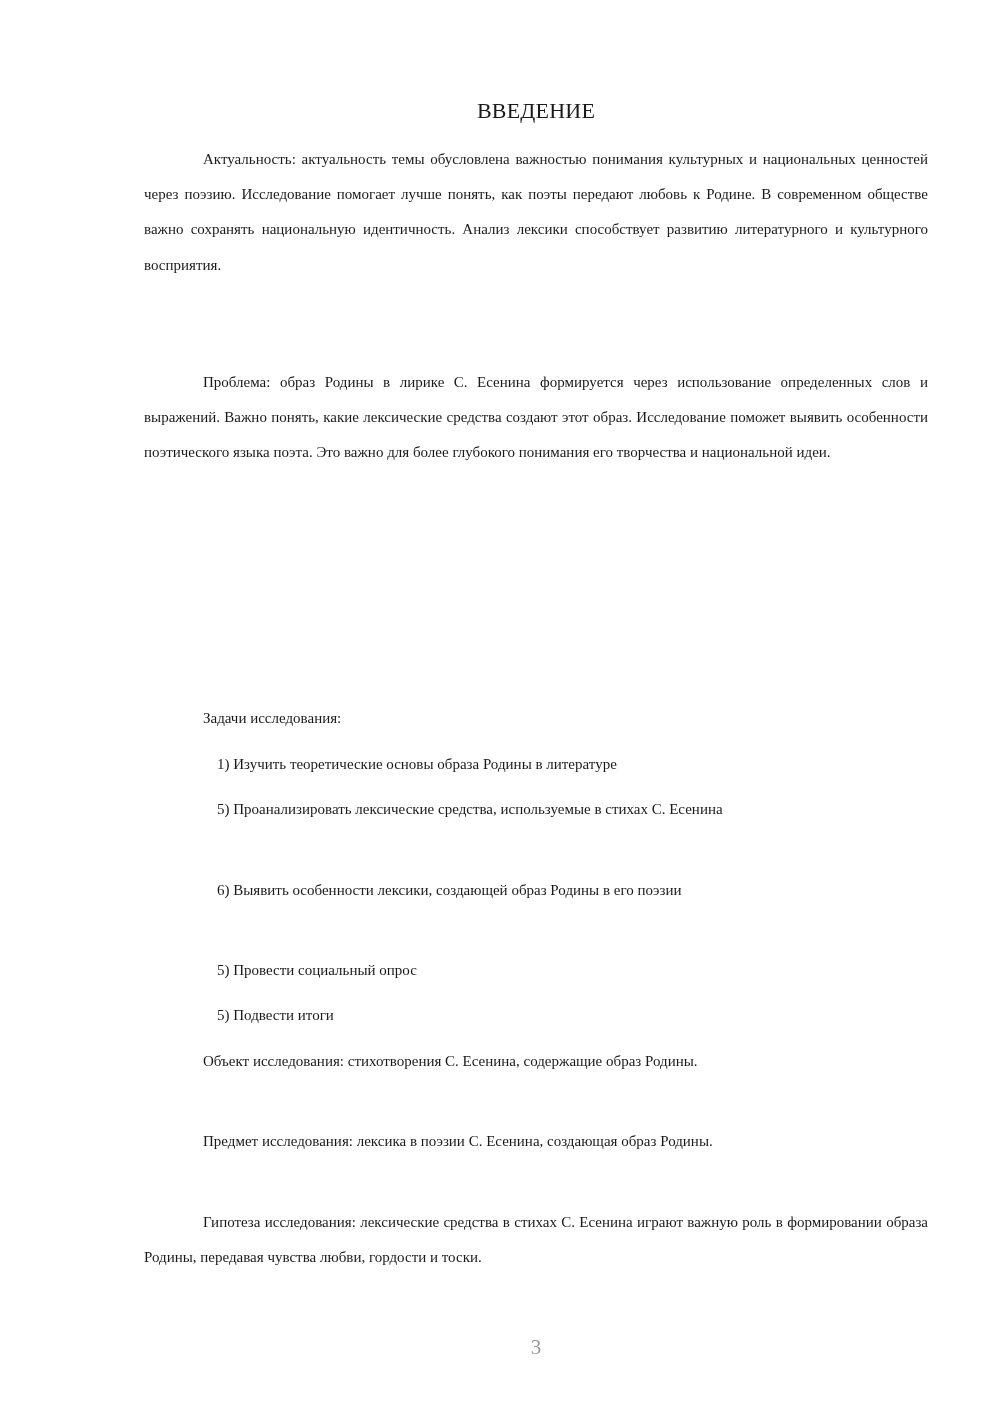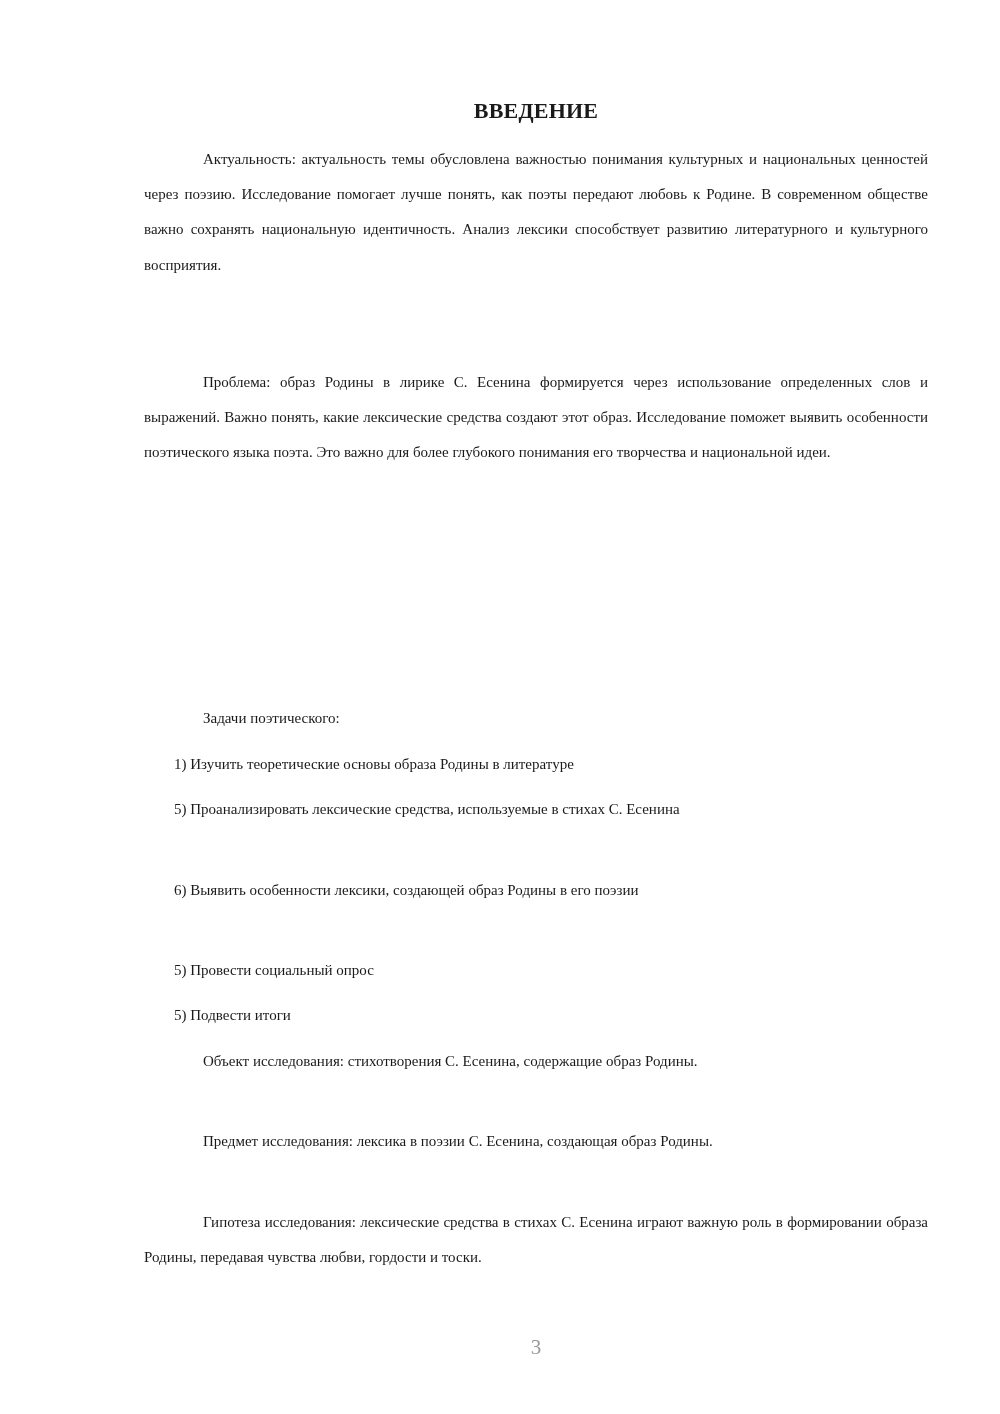--- a/index.html
+++ b/index.html
@@ -21,40 +21,41 @@
       top: 0;
       width: 784px;
       height: 1414px;
     }
     .heading {
       position: absolute;
       top: 96px;
       left: 0;
       width: 784px;
       text-align: center;
-      font-weight: bold;
+      font-weight: normal;
       font-size: 22px;
       line-height: 30px;
       letter-spacing: 0.2px;
     }
     .para {
       position: absolute;
       left: 0;
       width: 784px;
       font-size: 15px;
       line-height: 35.2px;
       text-align: justify;
       text-align-last: left;
       margin: 0;
     }
     .indent {
       text-indent: 59px;
     }
     .list-item {
       text-indent: 30px;
+      margin-left: 43px;
     }
     .page-number {
       position: absolute;
       top: 1335px;
       left: 0;
       width: 784px;
       text-align: center;
       font-size: 21px;
       color: #9a9a9a;
     }
@@ -64,21 +65,21 @@
 
 <div class="page">
 
   <div class="heading">ВВЕДЕНИЕ</div>
 
   <p class="para indent" style="top:142px;">Актуальность: актуальность темы обусловлена важностью понимания культурных и национальных ценностей через поэзию. Исследование помогает лучше понять, как поэты передают любовь к Родине. В современном обществе важно сохранять национальную идентичность. Анализ лексики способствует развитию литературного и культурного восприятия.</p>
 
   <p class="para indent" style="top:365px;">Проблема: образ Родины в лирике С. Есенина формируется через использование определенных слов и выражений. Важно понять, какие лексические средства создают этот образ. Исследование поможет выявить особенности поэтического языка поэта. Это важно для более глубокого понимания его творчества и национальной идеи.</p>
 
 
-  <p class="para indent" style="top:701px;">Задачи поэтического:</p>
+  <p class="para indent" style="top:701px;">Задачи исследования:</p>
 
   <p class="para list-item" style="top:747px;">1) Изучить теоретические основы образа Родины в литературе</p>
 
   <p class="para list-item" style="top:792px;">5) Проанализировать лексические средства, используемые в стихах С. Есенина</p>
 
   <p class="para list-item" style="top:873px;">6) Выявить особенности лексики, создающей образ Родины в его поэзии</p>
 
   <p class="para list-item" style="top:953px;">5) Провести социальный опрос</p>
 
   <p class="para list-item" style="top:998px;">5) Подвести итоги</p>

